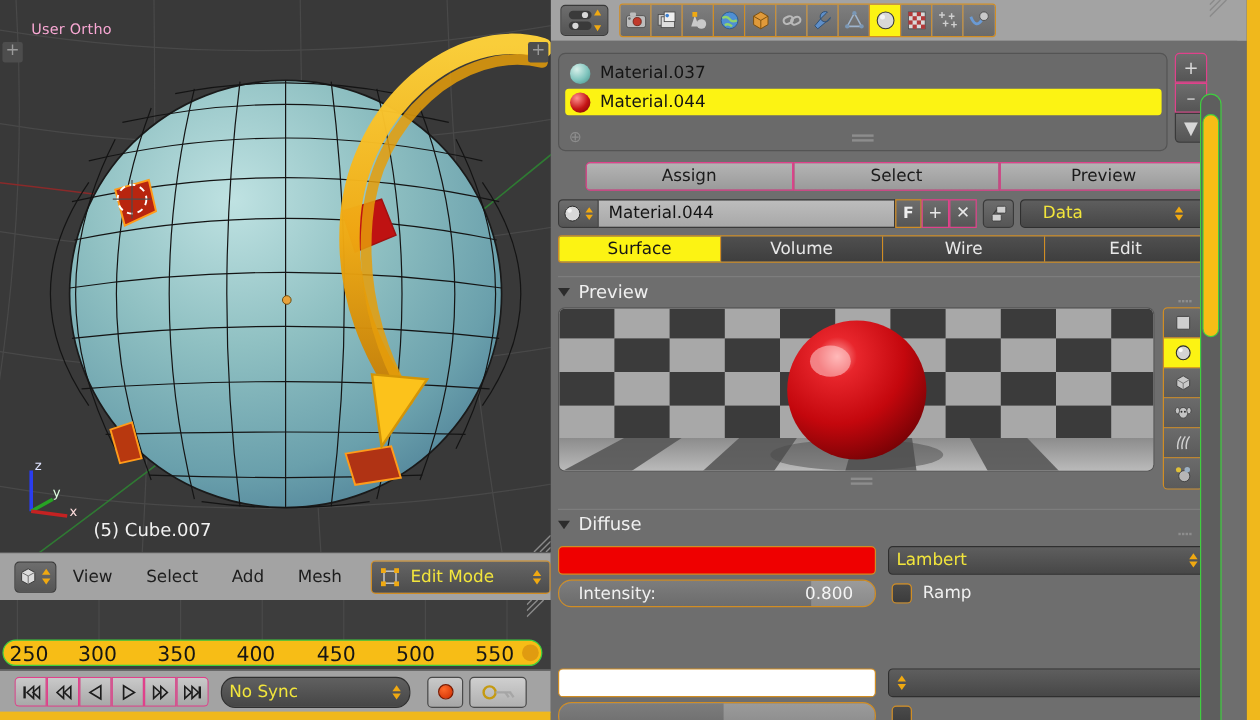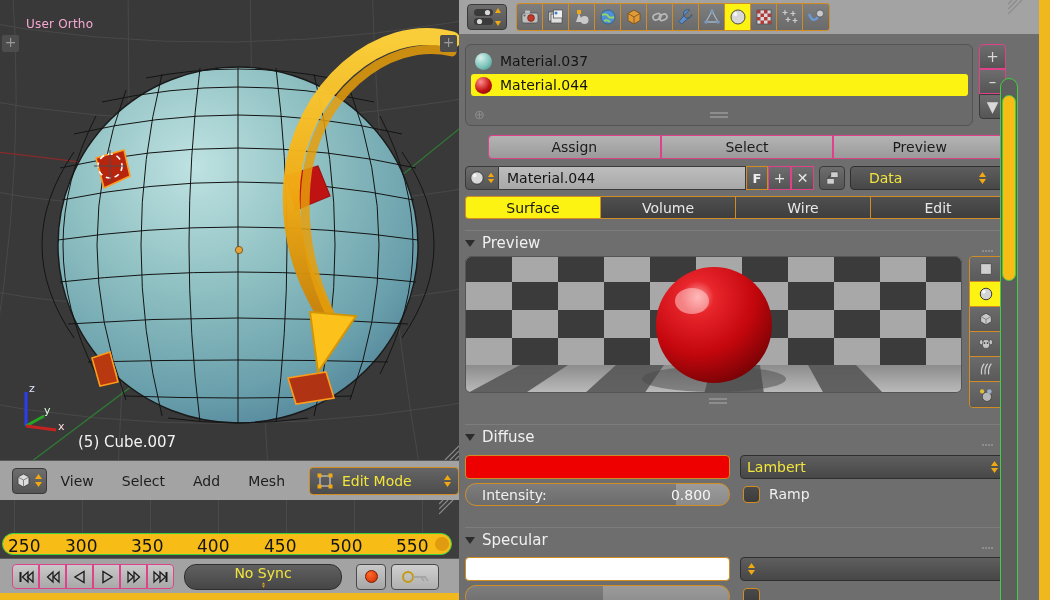--- a/index.html
+++ b/index.html
@@ -104,21 +104,21 @@
     background: linear-gradient(#c9c9c9,#a8a8a8);
     border: 1px solid #e0418b;
     display: flex; align-items: center; justify-content: center;
   }
   .play-btn:first-child { border-top-left-radius: 4px; border-bottom-left-radius: 4px; }
   .play-btn:last-child { border-top-right-radius: 4px; border-bottom-right-radius: 4px; }
   #sync-select {
     margin-left: 10px; width: 158px; height: 26px;
     background: linear-gradient(#606060,#464646);
     border: 1px solid #2f2f2f; border-radius: 12px;
-    display: flex; align-items: center; padding: 0 6px; flex-direction: column;
+    display: flex; align-items: center; padding: 0 6px;
   }
   #sync-select .sel-label { color: #f2e53c; font-size: 14px; flex: 1; }
   #rec-btn {
     margin-left: 14px; width: 30px; height: 26px;
     background: linear-gradient(#c9c9c9,#a6a6a6);
     border: 1px solid #4a4a4a; border-radius: 4px;
     display:flex; align-items:center; justify-content:center;
   }
   #rec-dot { width: 13px; height: 13px; border-radius: 50%; background: radial-gradient(circle at 35% 30%, #ff6a2a, #cc2a00); border:1px solid #7a1a00;}
   #key-btn {
@@ -902,25 +902,20 @@
         <svg width="9" height="18" viewBox="0 0 9 18">
           <path d="M4.5 3 L8 8 L1 8 Z" fill="#f0a911"></path>
           <path d="M4.5 15 L8 10 L1 10 Z" fill="#f0a911"></path>
         </svg>
       </div>
       <div class="chk-row" style="left:284px; top:452px;">
         <span class="chk"></span>
         <span class="chk-lbl">Ramp</span>
       </div>
 
-      <div class="panel-hdr" style="top:493px">
-        <span class="tri"></span>
-        <span>Specular</span>
-        <span class="dots"><i></i><i></i><i></i><i></i><i></i><i></i><i></i><i></i></span>
-      </div>
       <div class="color-swatch" style="left:6px; top:523px; background:#ffffff;"></div>
       <div class="slider" style="left:6px; top:551px;">
         <div class="fill" style="width:52%"></div>
       </div>
       <div class="dd" style="left:281px; top:523px;">
         <svg width="9" height="18" viewBox="0 0 9 18">
           <path d="M4.5 3 L8 8 L1 8 Z" fill="#f0a911"></path>
           <path d="M4.5 15 L8 10 L1 10 Z" fill="#f0a911"></path>
         </svg>
       </div>

